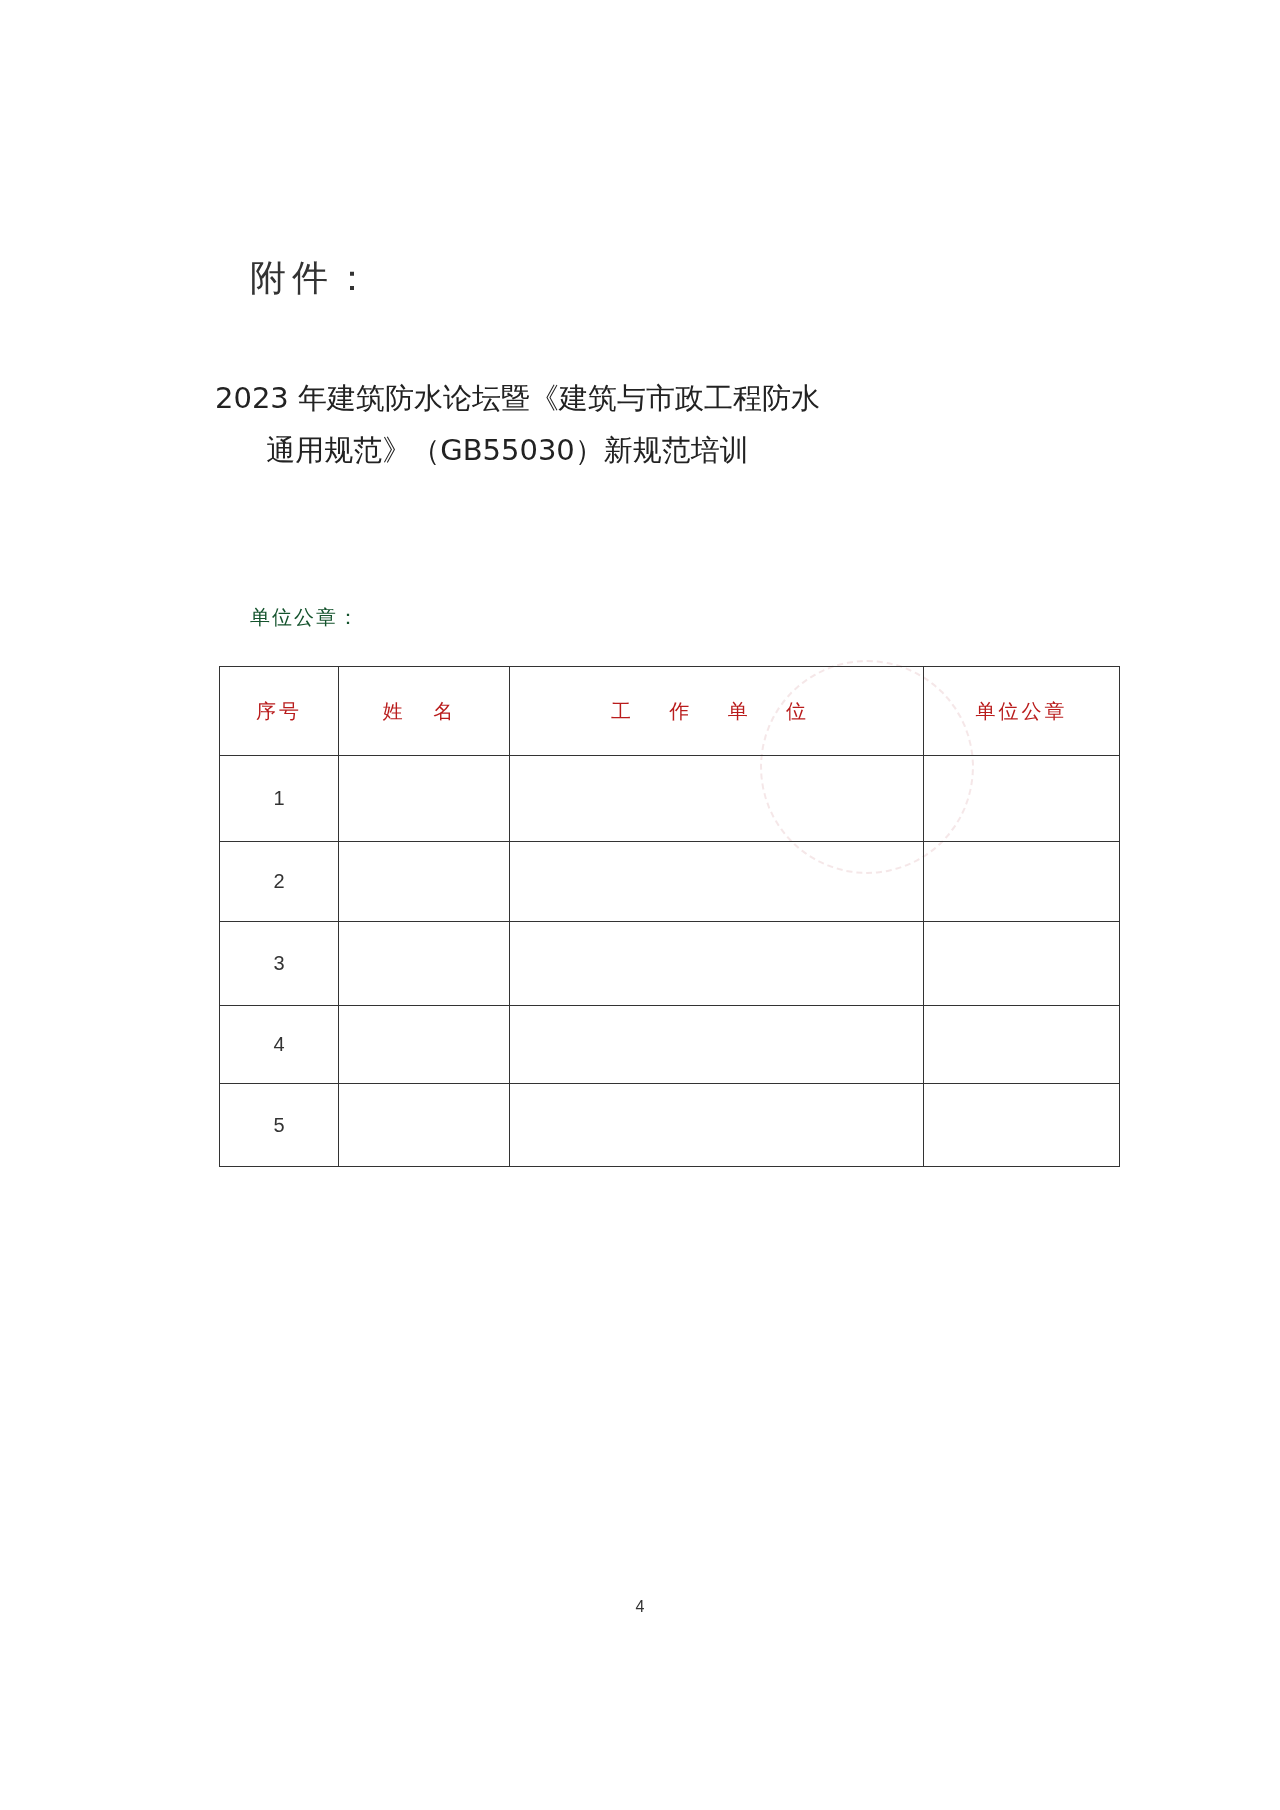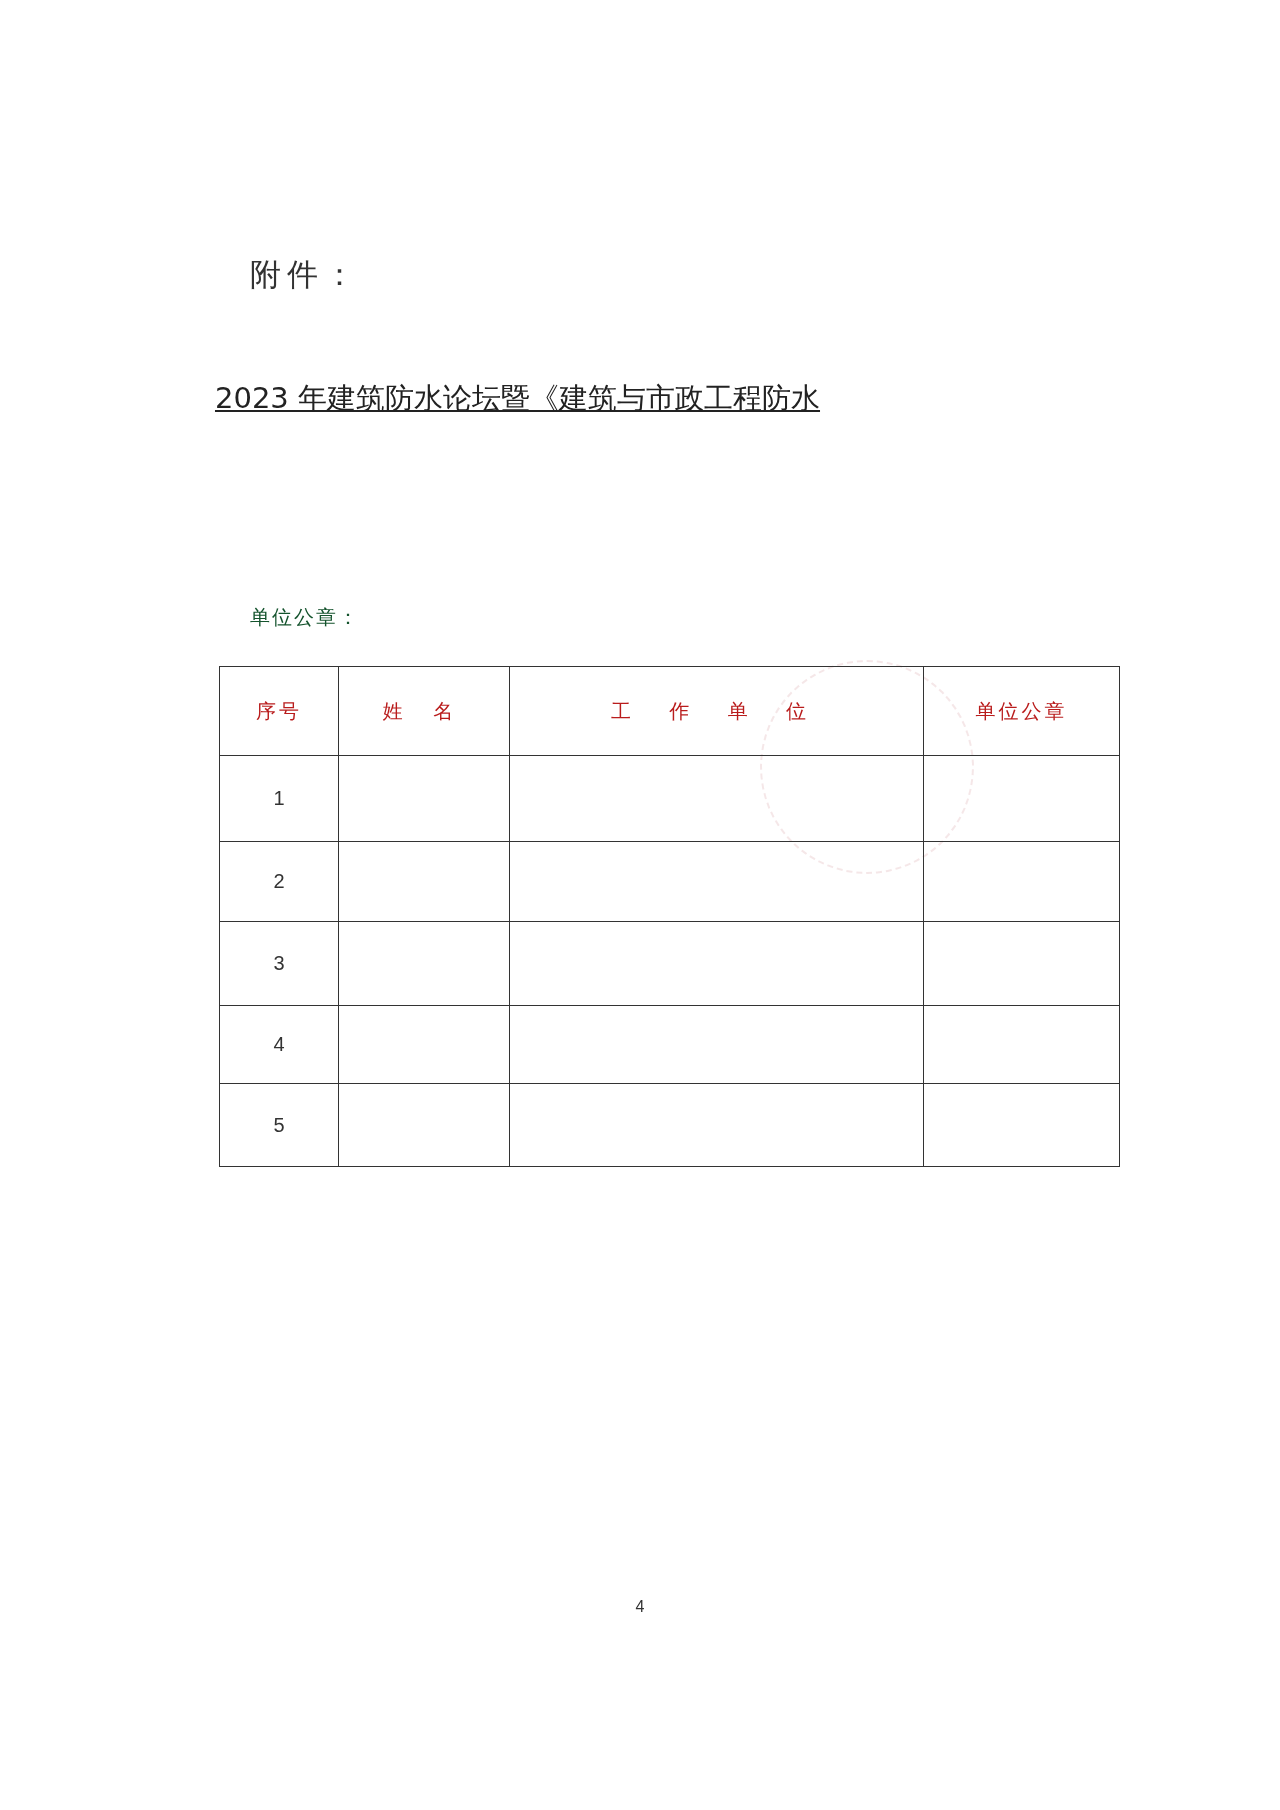--- a/index.html
+++ b/index.html
@@ -1,26 +1,26 @@
 <!DOCTYPE html>
 <html><head>
 <meta charset="utf-8">
 <style>
   html, body { margin:0; padding:0; }
   body {
     width:1280px; height:1810px; background:#ffffff; position:relative; overflow:hidden;
     font-family: "DejaVu Serif", "Liberation Serif", serif; color:#222;
   }
   .attach-label {
-    position:absolute; left:250px; top:254px; font-size:31px; letter-spacing:6px; color:#333;
+    position:absolute; left:250px; top:254px; font-size:36px; letter-spacing:6px; color:#333;
     font-family: "DejaVu Sans", sans-serif; font-weight:300;
   }
   .title-block {
     position:absolute; left:0; width:1015px; top:372px; text-align:center;
-    font-family: "DejaVu Sans", sans-serif; color:#222; font-size:29px; line-height:52px;text-decoration:underline;
+    font-family: "DejaVu Sans", sans-serif; color:#222; font-size:29px; line-height:52px;
   }
   .title-block .line { display:block; }
   .title-block .l1 { padding-left:20px; }
   .unit-seal {
     position:absolute; left:250px; top:604px; font-size:20px; color:#14532d; letter-spacing:2px;
     font-family: "DejaVu Serif", serif;
   }
   .stamp {
     position:absolute; left:760px; top:660px; width:210px; height:210px; border-radius:50%;
     border:2px dashed rgba(200,120,130,0.18); pointer-events:none;
@@ -45,20 +45,21 @@
     font-family:"Liberation Sans", sans-serif; font-size:16px; color:#333;
   }
 </style>
 </head>
 <body>
 
 <div class="attach-label">附件：</div>
 
 <div class="title-block">
   <span class="line l1">2023 年建筑防水论坛暨《建筑与市政工程防水</span>
+  <span class="line">通用规范》（GB55030）新规范培训</span>
 </div>
 
 <div class="unit-seal">单位公章：</div>
 
 <div class="stamp"></div>
 
 <table class="form">
   <colgroup>
     <col style="width:119px">
     <col style="width:171px">

